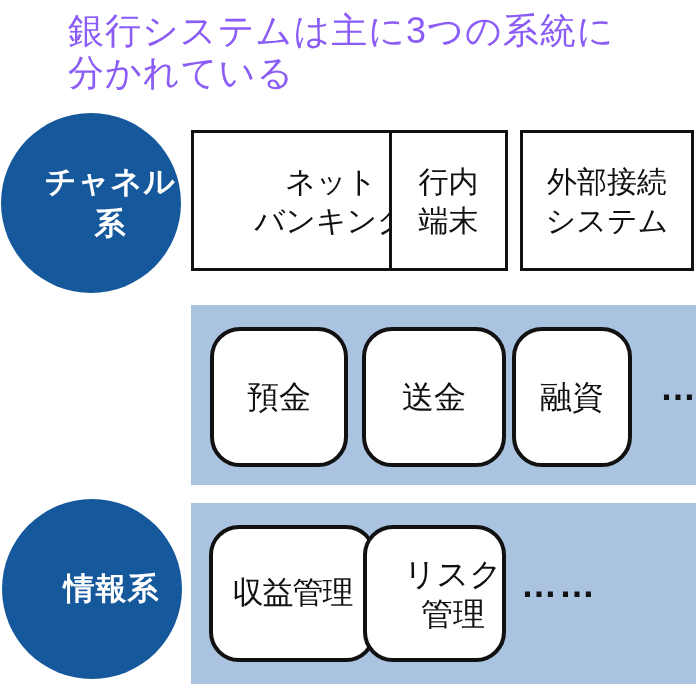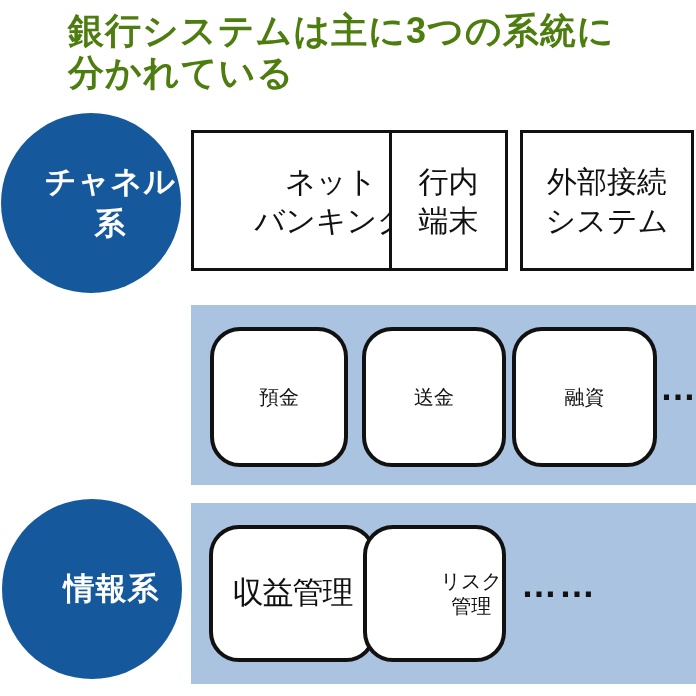--- a/index.html
+++ b/index.html
@@ -11,25 +11,25 @@
     background: #ffffff;
     overflow: hidden;
     font-family: "Liberation Sans", sans-serif;
     color: #111111;
   }
   .title {
     position: absolute;
     left: 68px;
     top: 10px;
     font-size: 36px;
-    font-weight: 700;
+    font-weight: 400;
     line-height: 1.17;
     letter-spacing: 1px;
     white-space: pre-line;
-    color: #4d7c0f;
+    color: #8b5cf6;
   }
   .circle {
     position: absolute;
     width: 180px;
     height: 180px;
     border-radius: 50%;
     background: #15589c;
     color: #ffffff;
     font-size: 31px;
     font-weight: 700;
@@ -73,27 +73,27 @@
 
   .rbox {
     position: absolute;
     background: #ffffff;
     border: 4px solid #111111;
     border-radius: 30px;
     display: flex;
     align-items: center;
     justify-content: center;
     text-align: center;
-    font-size: 20px;
+    font-size: 32px;
     line-height: 1.25;
     white-space: pre-line;
   }
   .rbox.r21 { left: 210px; top: 327px; width: 138px; height: 140px; }
   .rbox.r22 { left: 362px; top: 327px; width: 144px; height: 140px; }
-  .rbox.r23 { left: 512px; top: 327px; width: 145px; height: 140px; }
+  .rbox.r23 { left: 512px; top: 327px; width: 120px; height: 140px; }
   .rbox.r31 { left: 209px; top: 525px; width: 167px; height: 137px; font-size: 31px; letter-spacing: -1px; }
   .rbox.r32 { left: 363px; top: 525px; width: 143px; height: 137px; justify-content: flex-end; }
 
   .dots {
     position: absolute;
     font-size: 36px;
     font-weight: 700;
     color: #111111;
     line-height: 1;
     letter-spacing: 2px;

